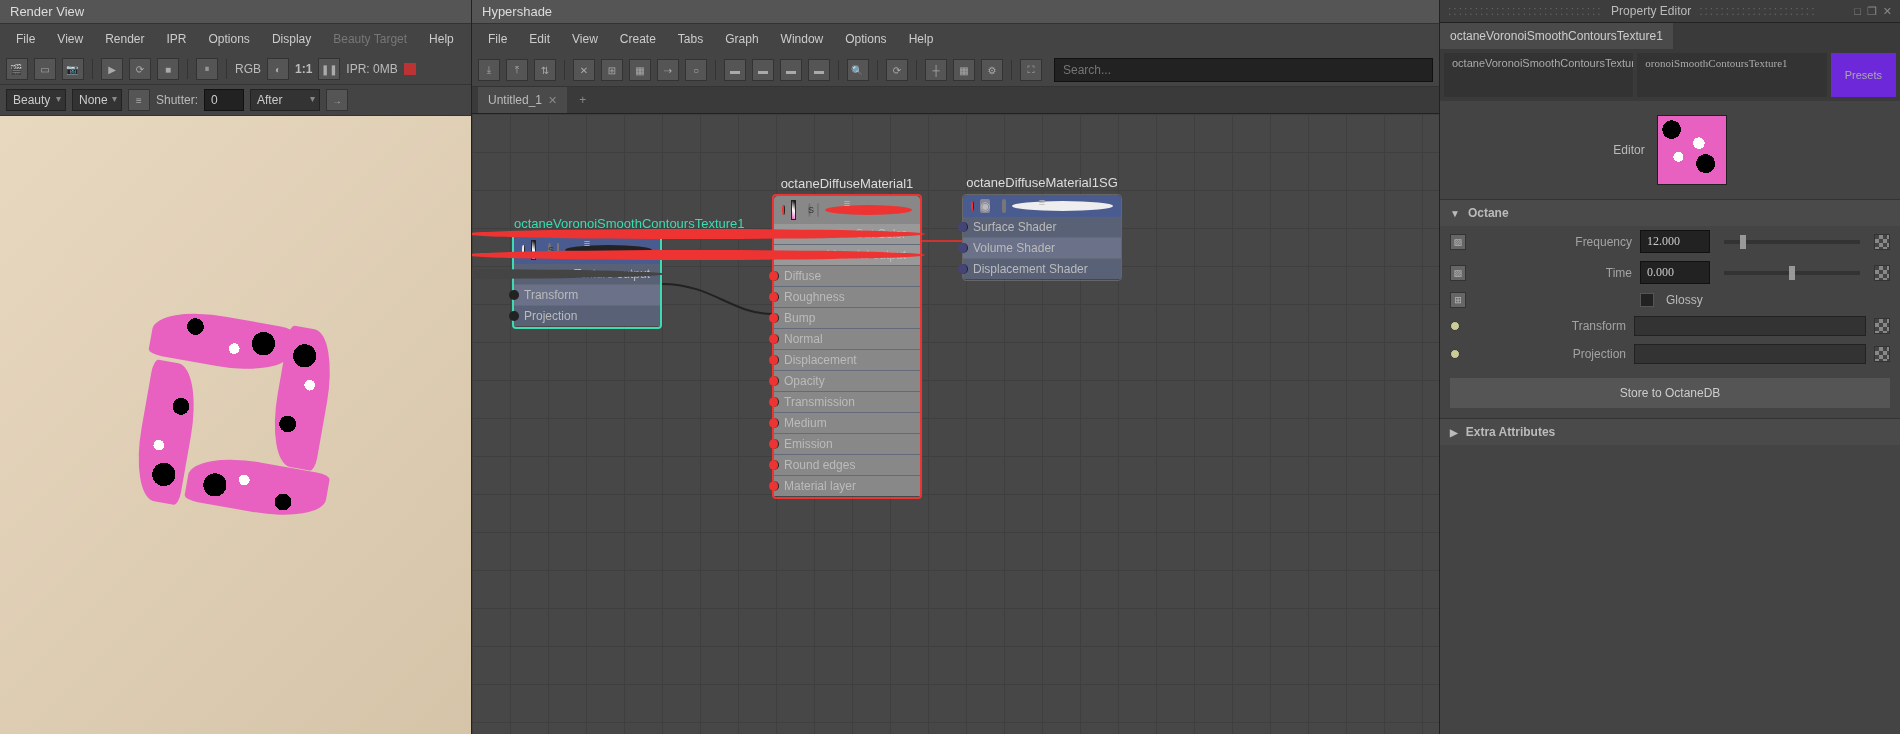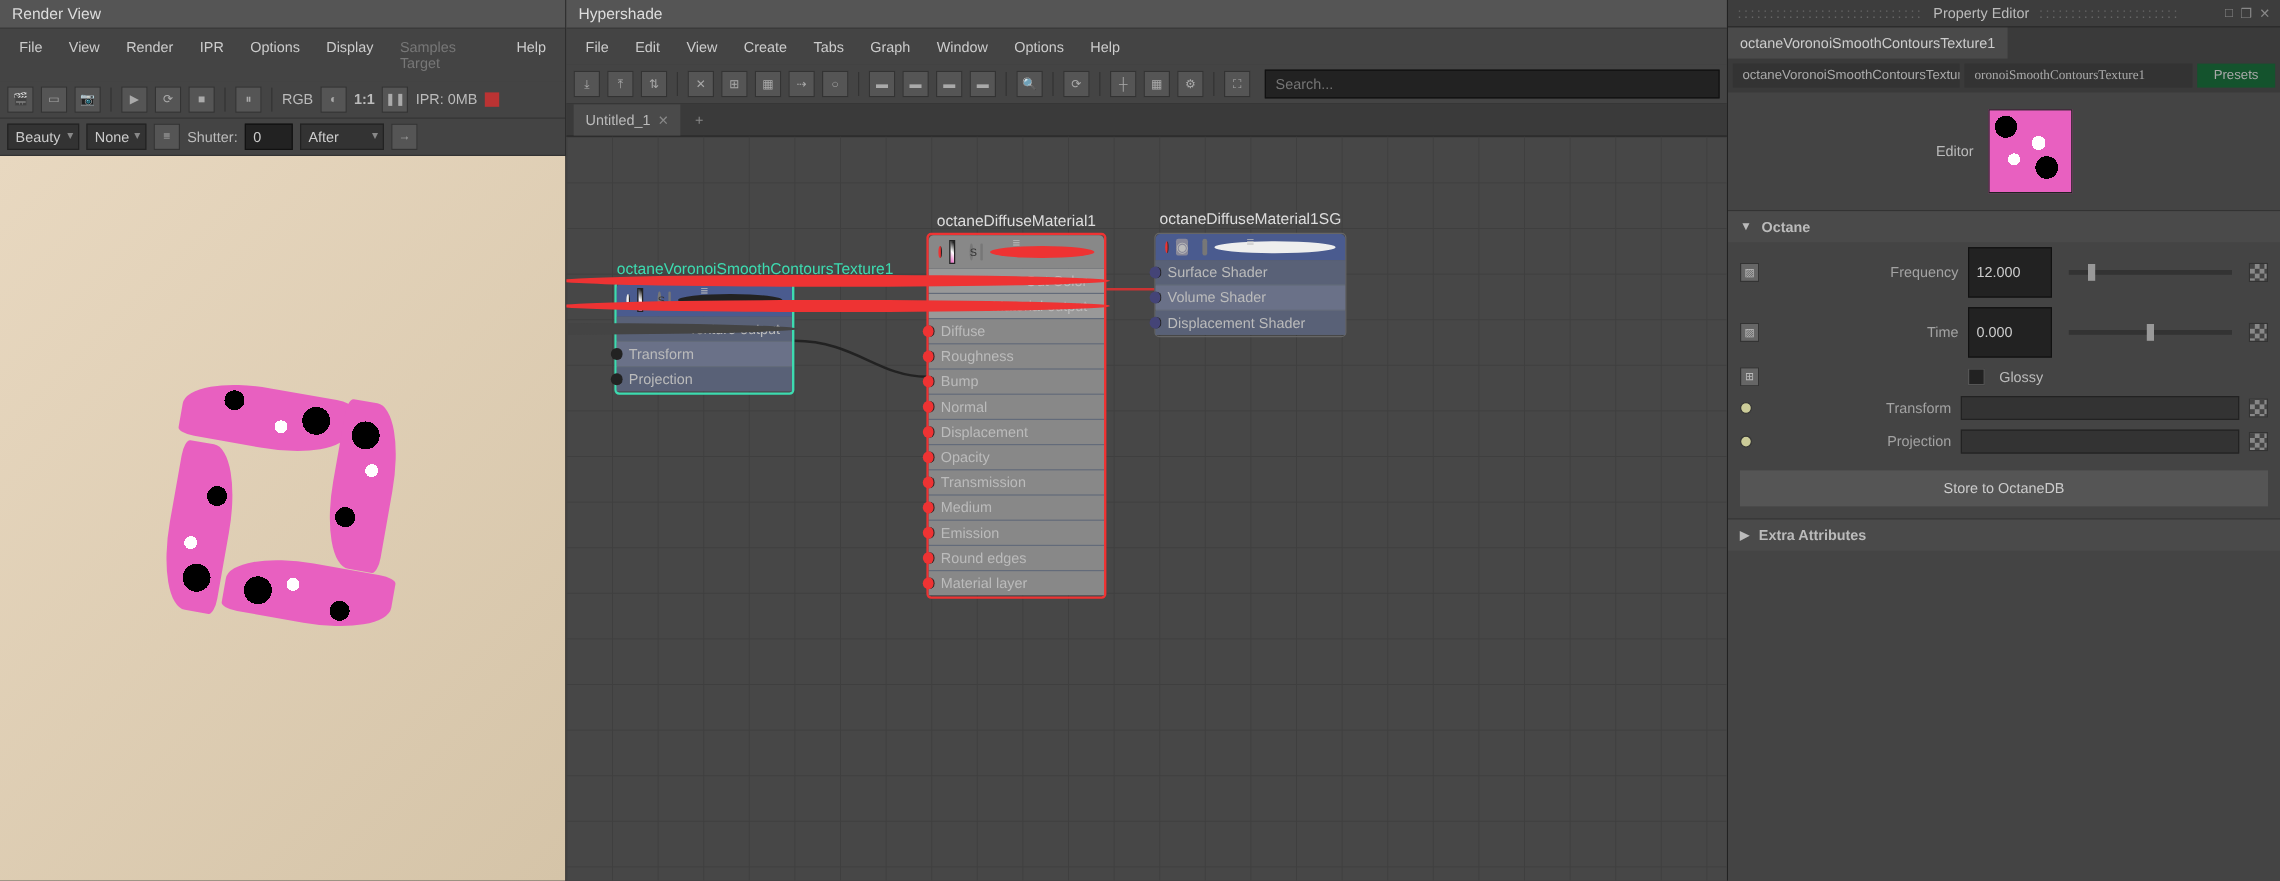--- a/index.html
+++ b/index.html
@@ -1,20 +1,20 @@
 <!DOCTYPE html>
 <html><head>
 <meta charset="utf-8">
 <style>
 * { margin:0; padding:0; box-sizing:border-box; font-family:Arial,sans-serif; font-size:12px; color:#bbb; user-select:none; }
 body { background:#444; width:1900px; height:734px; overflow:hidden; display:flex; }
 .panel { background:#444; display:flex; flex-direction:column; }
 .titlebar { background:#555; padding:4px 10px; font-size:13px; color:#ddd; border-bottom:1px solid #333; }
 .menubar { display:flex; padding:4px 6px; gap:2px; background:#444; }
-.menubar .menu { padding:4px 10px; color:#ccc; }
+.menubar .menu { padding:4px 10px; color:#ccc;text-align:right; }
 .menubar .menu.disabled { color:#777; }
 .toolbar { display:flex; align-items:center; padding:4px 6px; gap:6px; background:#444; border-bottom:1px solid #333; flex-wrap:wrap; }
 .tbtn { width:22px; height:22px; background:#555; border:1px solid #333; display:flex; align-items:center; justify-content:center; font-size:10px; color:#aaa; }
 .sep { width:1px; height:20px; background:#333; margin:0 2px; }
 .dropdown { background:#333; border:1px solid #222; padding:3px 18px 3px 6px; position:relative; color:#ccc; }
 .dropdown::after { content:'▾'; position:absolute; right:4px; top:3px; font-size:10px; color:#888; }
 .input { background:#222; border:1px solid #111; padding:3px 6px; color:#ccc; min-width:40px; }
 .redrect { width:12px; height:12px; background:#b33; }
 
 
@@ -75,31 +75,31 @@
 
 .right { width:460px; background:#444; }
 .pe-head { background:#3d3d3d; padding:4px 8px; font-size:12px; color:#ccc; display:flex; align-items:center; border-bottom:1px solid #222; }
 .pe-head .dots { flex:1; overflow:hidden; color:#666; letter-spacing:2px; }
 .pe-head .icons { display:flex; gap:6px; }
 .pe-head .icons span { color:#888; font-size:11px; cursor:pointer; }
 .pe-tabrow { display:flex; background:#3a3a3a; }
 .pe-tab { padding:6px 10px; background:#4a4a4a; margin-right:1px; color:#ccc; font-size:12px; }
 .pe-path { display:flex; padding:4px; gap:4px; background:#3a3a3a; }
 .pe-path .seg { background:#333; padding:4px 8px; font-size:11px; color:#aaa; white-space:nowrap; overflow:hidden; }
-.pe-path .presets { background:#14532d; padding:4px 14px; }
+.pe-path .presets { background:#6d28d9; padding:16px 14px; }
 .pe-sample { display:flex; align-items:center; justify-content:center; gap:12px; padding:14px 0; }
 .pe-sample .swatch { width:70px; height:70px; background:#e860c0; background-image:radial-gradient(circle at 20% 20%,#000 12%,transparent 12%),radial-gradient(circle at 60% 40%,#fff 10%,transparent 10%),radial-gradient(circle at 70% 70%,#000 14%,transparent 14%),radial-gradient(circle at 30% 60%,#fff 8%,transparent 8%); border:1px solid #222; }
 .section { border-top:1px solid #333; }
 .sec-head { padding:6px 10px; background:#4a4a4a; display:flex; align-items:center; gap:8px; font-size:13px; font-weight:bold; }
 .sec-head .arrow { font-size:10px; }
 .prop-row { display:flex; align-items:center; padding:4px 10px; gap:8px; }
 .prop-row .picon { width:16px; height:16px; background:#666; border:1px solid #333; display:flex; align-items:center; justify-content:center; font-size:9px; }
 .prop-row .picon.yellow { background:#cc9; border-radius:50%; width:10px; height:10px; }
 .prop-row .plabel { width:100px; text-align:right; color:#a3a3a3; }
-.prop-row .pinput { background:#222; border:1px solid #111; padding:13px 6px; width:70px; color:#ccc; }
+.prop-row .pinput { background:#222; border:1px solid #111; padding:3px 6px; width:70px; color:#ccc;font-family:Liberation Serif, serif; }
 .prop-row .pslider { flex:1; height:4px; background:#333; position:relative; margin:0 6px; }
 .prop-row .pslider .thumb { position:absolute; width:6px; height:14px; background:#999; top:-5px; }
 .prop-row .pendicon { width:16px; height:16px; background:#555; border:1px solid #333; background-image:conic-gradient(#888 25%,#444 25% 50%,#888 50% 75%,#444 75%); background-size:8px 8px; }
 .prop-row .checkbox { width:14px; height:14px; background:#222; border:1px solid #555; }
 .prop-row .wideinput { flex:1; background:#333; border:1px solid #222; height:20px; }
 .btn-store { margin:10px; padding:8px 0; background:#555; text-align:center; color:#ccc; }
 
 .search-hs { flex:1; background:#222; border:1px solid #111; padding:4px 8px; color:#888; margin-left:6px; }
 .pe-title-center { flex:0 0 auto; padding:0 8px; }
 </style>
@@ -108,21 +108,21 @@
 
 <div class="panel left">
   <div class="titlebar">Render View</div>
   <div class="menubar">
     <div class="menu">File</div>
     <div class="menu">View</div>
     <div class="menu">Render</div>
     <div class="menu">IPR</div>
     <div class="menu">Options</div>
     <div class="menu">Display</div>
-    <div class="menu disabled">Samples Target</div>
+    <div class="menu disabled">Beauty Target</div>
     <div class="menu">Help</div>
   </div>
   <div class="toolbar">
     <div class="tbtn">🎬</div>
     <div class="tbtn">▭</div>
     <div class="tbtn">📷</div>
     <div class="sep"></div>
     <div class="tbtn">▶</div>
     <div class="tbtn">⟳</div>
     <div class="tbtn">■</div>

